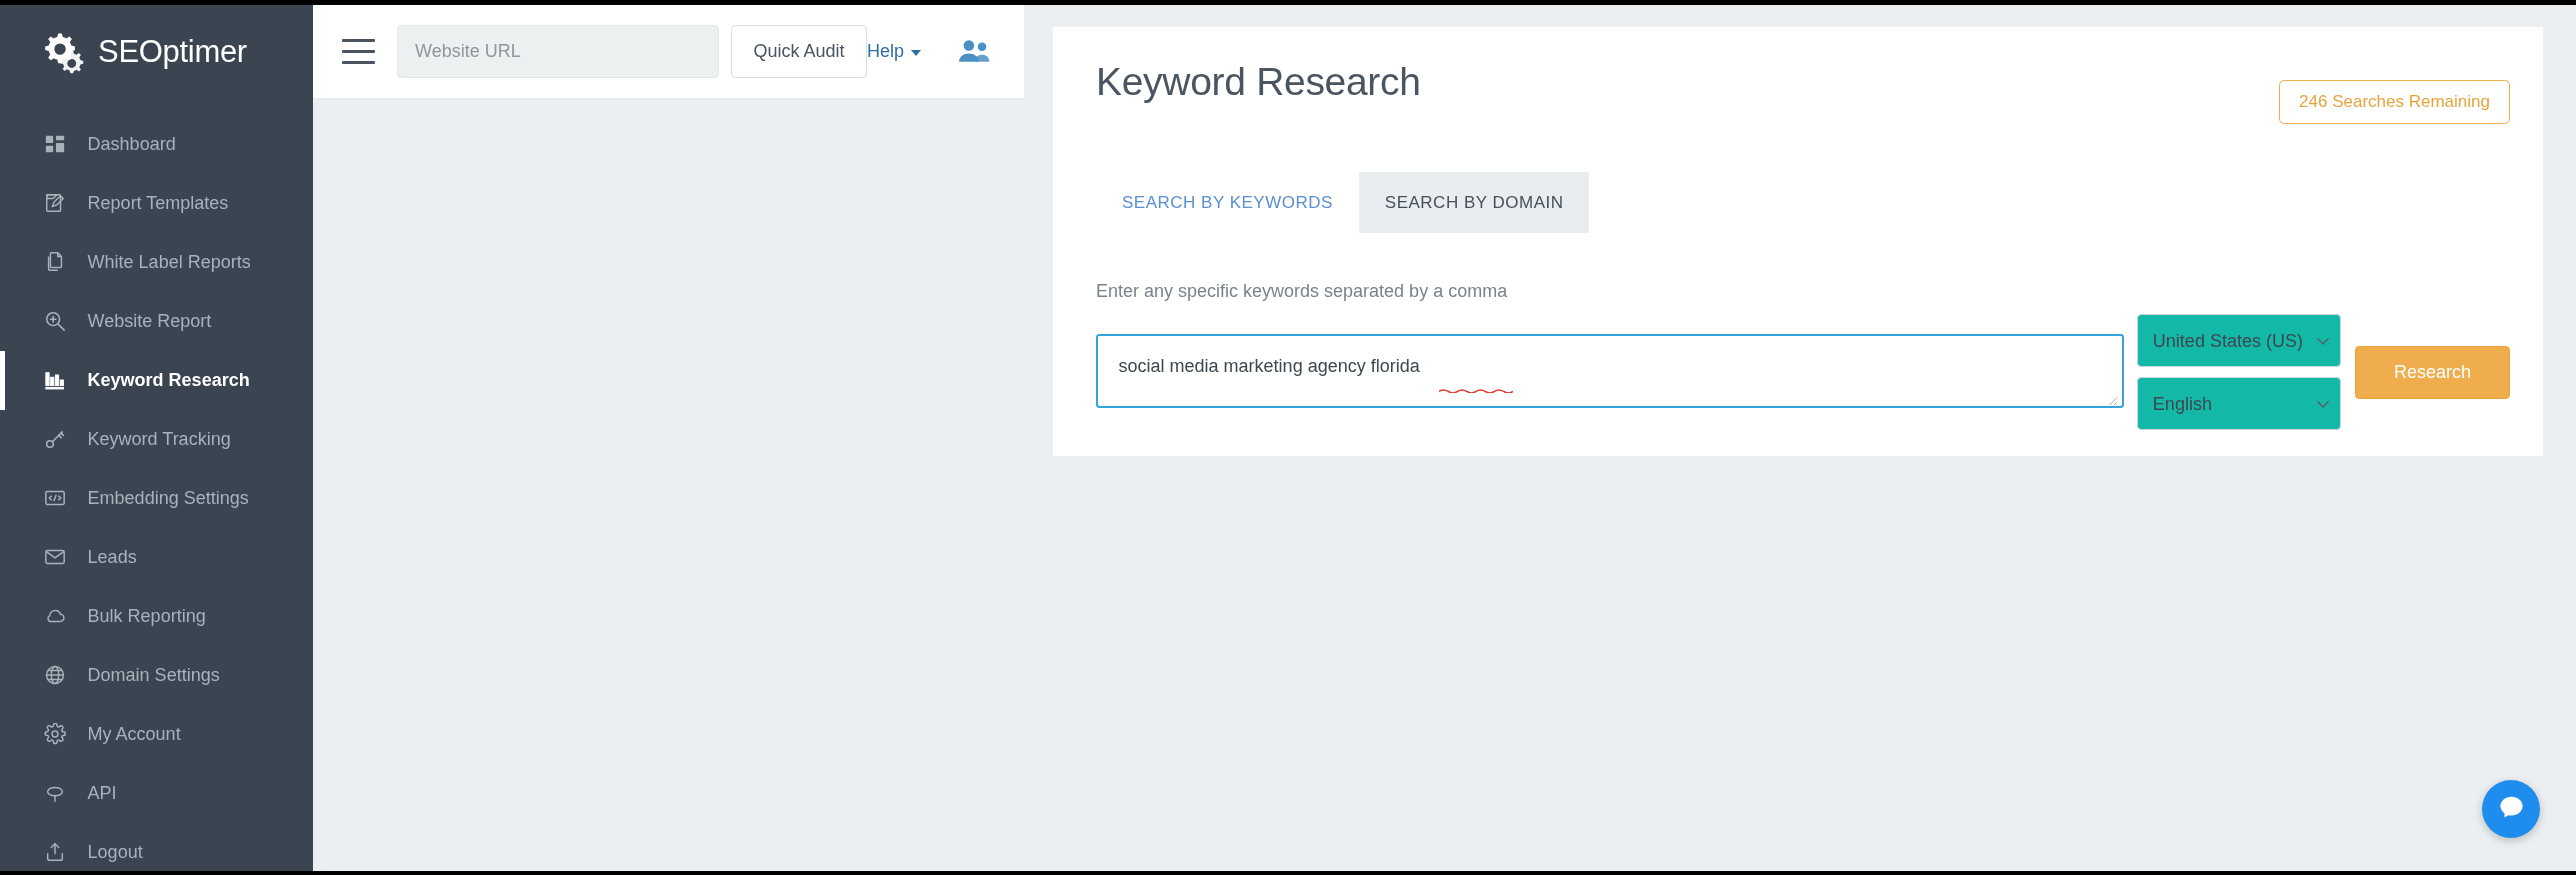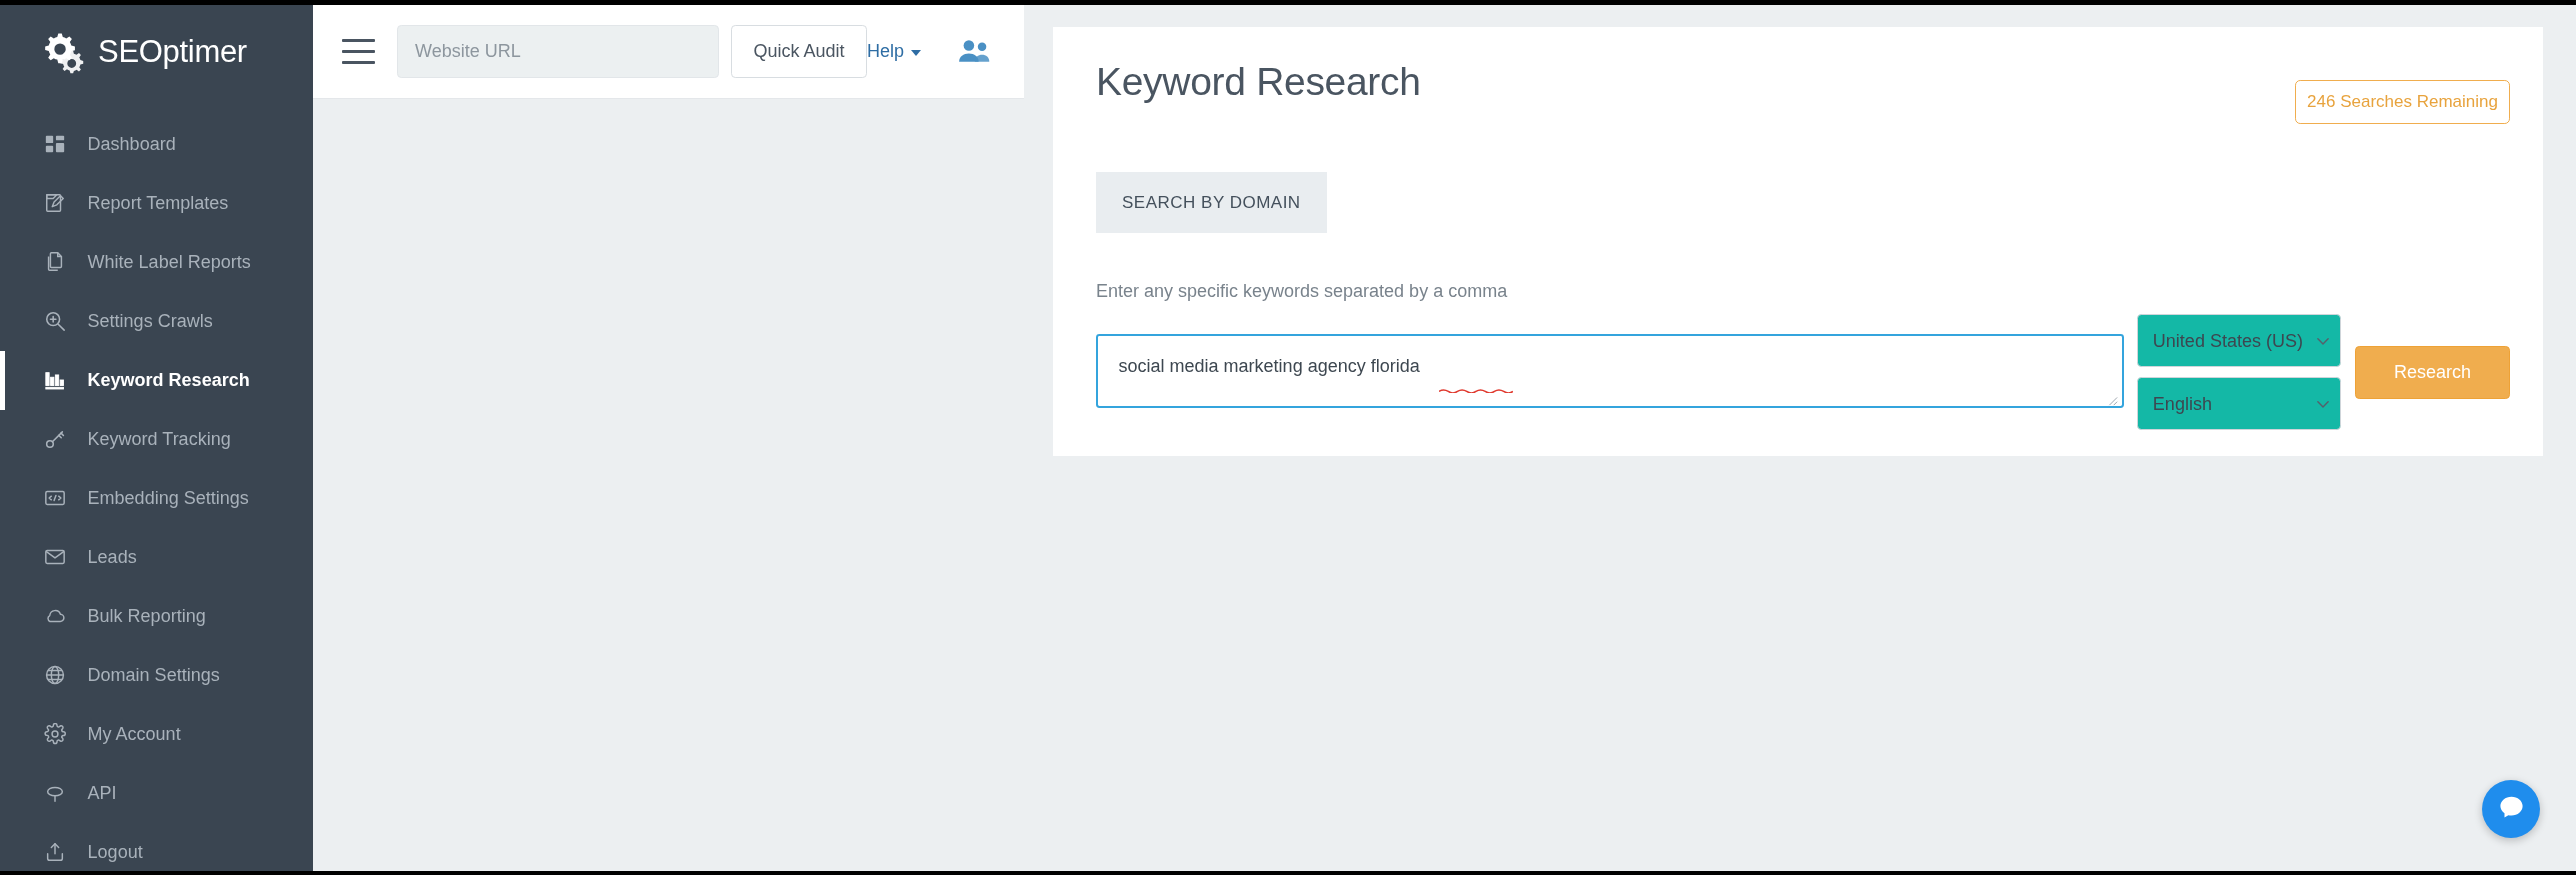--- a/index.html
+++ b/index.html
@@ -166,21 +166,21 @@
     font-size: 39px;
     font-weight: 400;
     color: #4a5561;
     letter-spacing: -0.3px;
     line-height: 1.1;
   }
   .searches-badge {
     border: 0.9px solid #f0ad4e;
     color: #e8a33d;
     border-radius: 5.2px;
-    padding: 11px 11px;
+    padding: 11px 19px;
     font-size: 17px;
     white-space: nowrap;
     margin-top: 19px;
     cursor: pointer;
   }
 
   
   .tabs {
     margin-top: 48px;
     display: flex;
@@ -339,21 +339,21 @@
       </div>
 
       <div class="nav-item">
         <span class="ico">
           <svg viewBox="0 0 24 24" fill="none" stroke="#a9b2bb" stroke-width="1.7">
               <circle cx="10" cy="10" r="7"></circle>
               <path d="M10 7v6M7 10h6" stroke-linecap="round"></path>
               <path d="M15.5 15.5L22 22" stroke-linecap="round"></path>
             </svg>
         </span>
-        <span class="lbl">Settings Crawls</span>
+        <span class="lbl">Website Report</span>
       </div>
 
       <div class="nav-item active">
         <span class="ico">
           <svg viewBox="0 0 24 24" fill="#ffffff">
               <rect x="2" y="4" width="3.6" height="14"></rect>
               <rect x="7.2" y="9" width="3.6" height="9"></rect>
               <rect x="12.4" y="6.5" width="3.6" height="11.5"></rect>
               <rect x="17.6" y="12" width="3.6" height="6"></rect>
               <rect x="2" y="20" width="19.2" height="1.8"></rect>
@@ -475,20 +475,21 @@
 
     <main class="content">
       <section class="card">
 
         <div class="card-head">
           <h1 class="page-title">Keyword Research</h1>
           <div class="searches-badge">246 Searches Remaining</div>
         </div>
 
         <div class="tabs">
+          <div class="tab inactive">SEARCH BY KEYWORDS</div>
           <div class="tab active">SEARCH BY DOMAIN</div>
         </div>
 
         <div class="form-label">Enter any specific keywords separated by a comma</div>
 
         <div class="form-row">
 
           <div class="kw-wrap">
             <textarea class="kw-input" placeholder="" style="">social media marketing agency florida</textarea>
             <span class="kw-underline">

